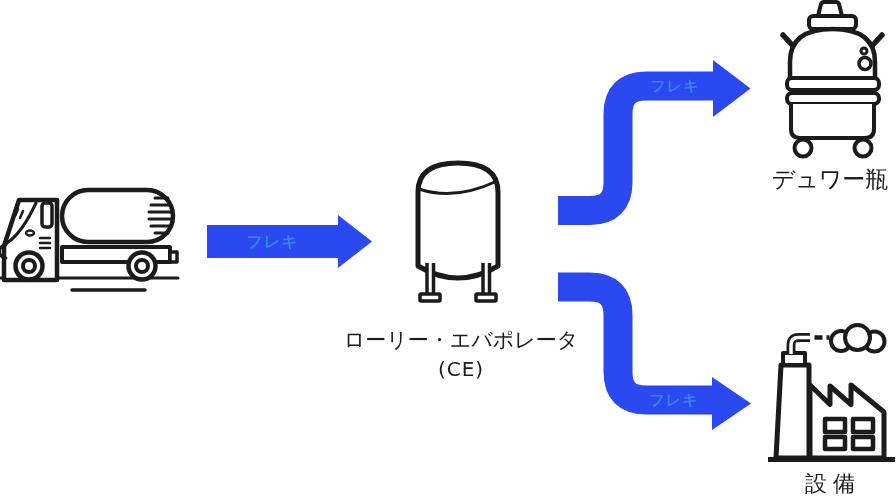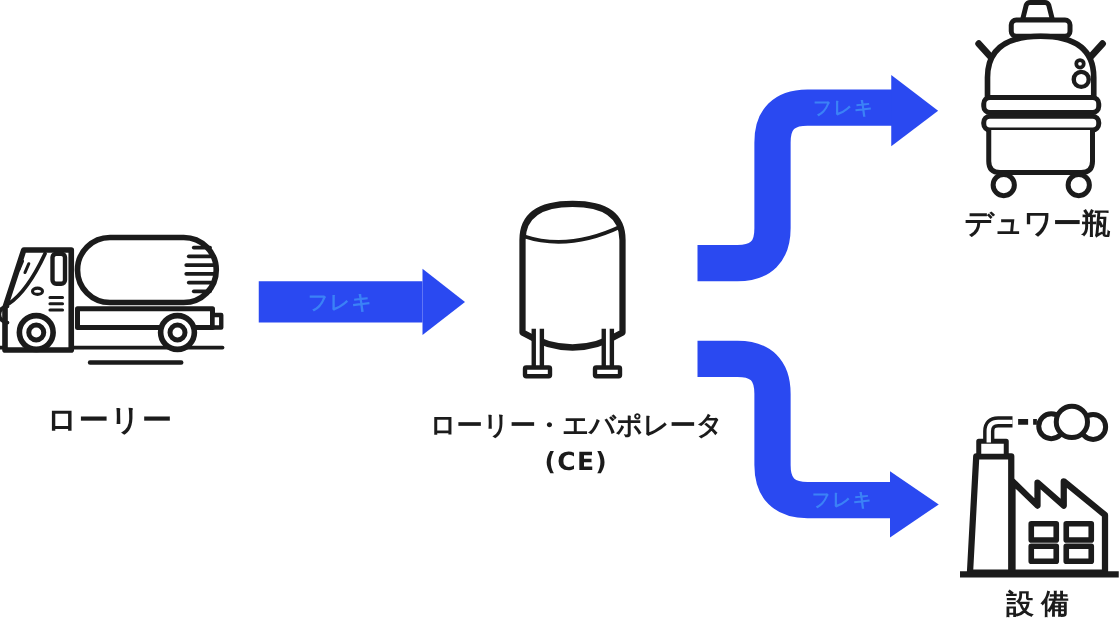--- a/index.html
+++ b/index.html
@@ -9,21 +9,21 @@
   }
   html,body{margin:0;padding:0;background:var(--bg);}
   .stage{
     position:relative;width:896px;height:504px;background:var(--bg);
     overflow:hidden;
     font-family:"DejaVu Sans","Liberation Sans",sans-serif;
     color:var(--ink);
   }
   .diagram-svg{position:absolute;left:0;top:0;}
   .node-label{
-    position:absolute;text-align:center;font-weight:700;color:var(--ink);
+    position:absolute;text-align:center;font-weight:400;color:var(--ink);
     line-height:1.25;white-space:nowrap;
   }
   .label-truck{left:3px;top:321px;width:170px;font-size:24px;letter-spacing:1px;}
   .label-ce{left:330px;top:327px;width:262px;font-size:21px;}
   .label-ce .sub{font-size:20px;margin-top:4px;letter-spacing:1px;}
   .label-dewar{left:763px;top:165px;width:134px;font-size:23px;}
   .label-facility{left:763px;top:470px;width:134px;font-size:22px;letter-spacing:6px;text-indent:6px;}
   .arrow-label{
     position:absolute;text-align:center;font-weight:700;color:#3b82f6;
     font-size:16px;line-height:17px;letter-spacing:1px;white-space:nowrap;
@@ -134,21 +134,20 @@
       <g>
         <rect class="ico" stroke-width="4.5" x="825" y="419" width="20" height="13"></rect>
         <rect class="ico" stroke-width="4.5" x="853" y="419" width="20" height="13"></rect>
         <rect class="ico" stroke-width="4.5" x="825" y="437" width="20" height="12"></rect>
         <rect class="ico" stroke-width="4.5" x="853" y="437" width="20" height="12"></rect>
       </g>
       <path class="ln" stroke-width="5" d="M 768 459.5 H 895"></path>
     </g>
   </svg>
 
-  <div class="node-label label-truck">ローリー</div>
 
   <div class="node-label label-ce">
     <div>ローリー・エバポレータ</div>
     <div class="sub">(CE)</div>
   </div>
 
   <div class="node-label label-dewar">デュワー瓶</div>
 
   <div class="node-label label-facility">設備</div>
 

